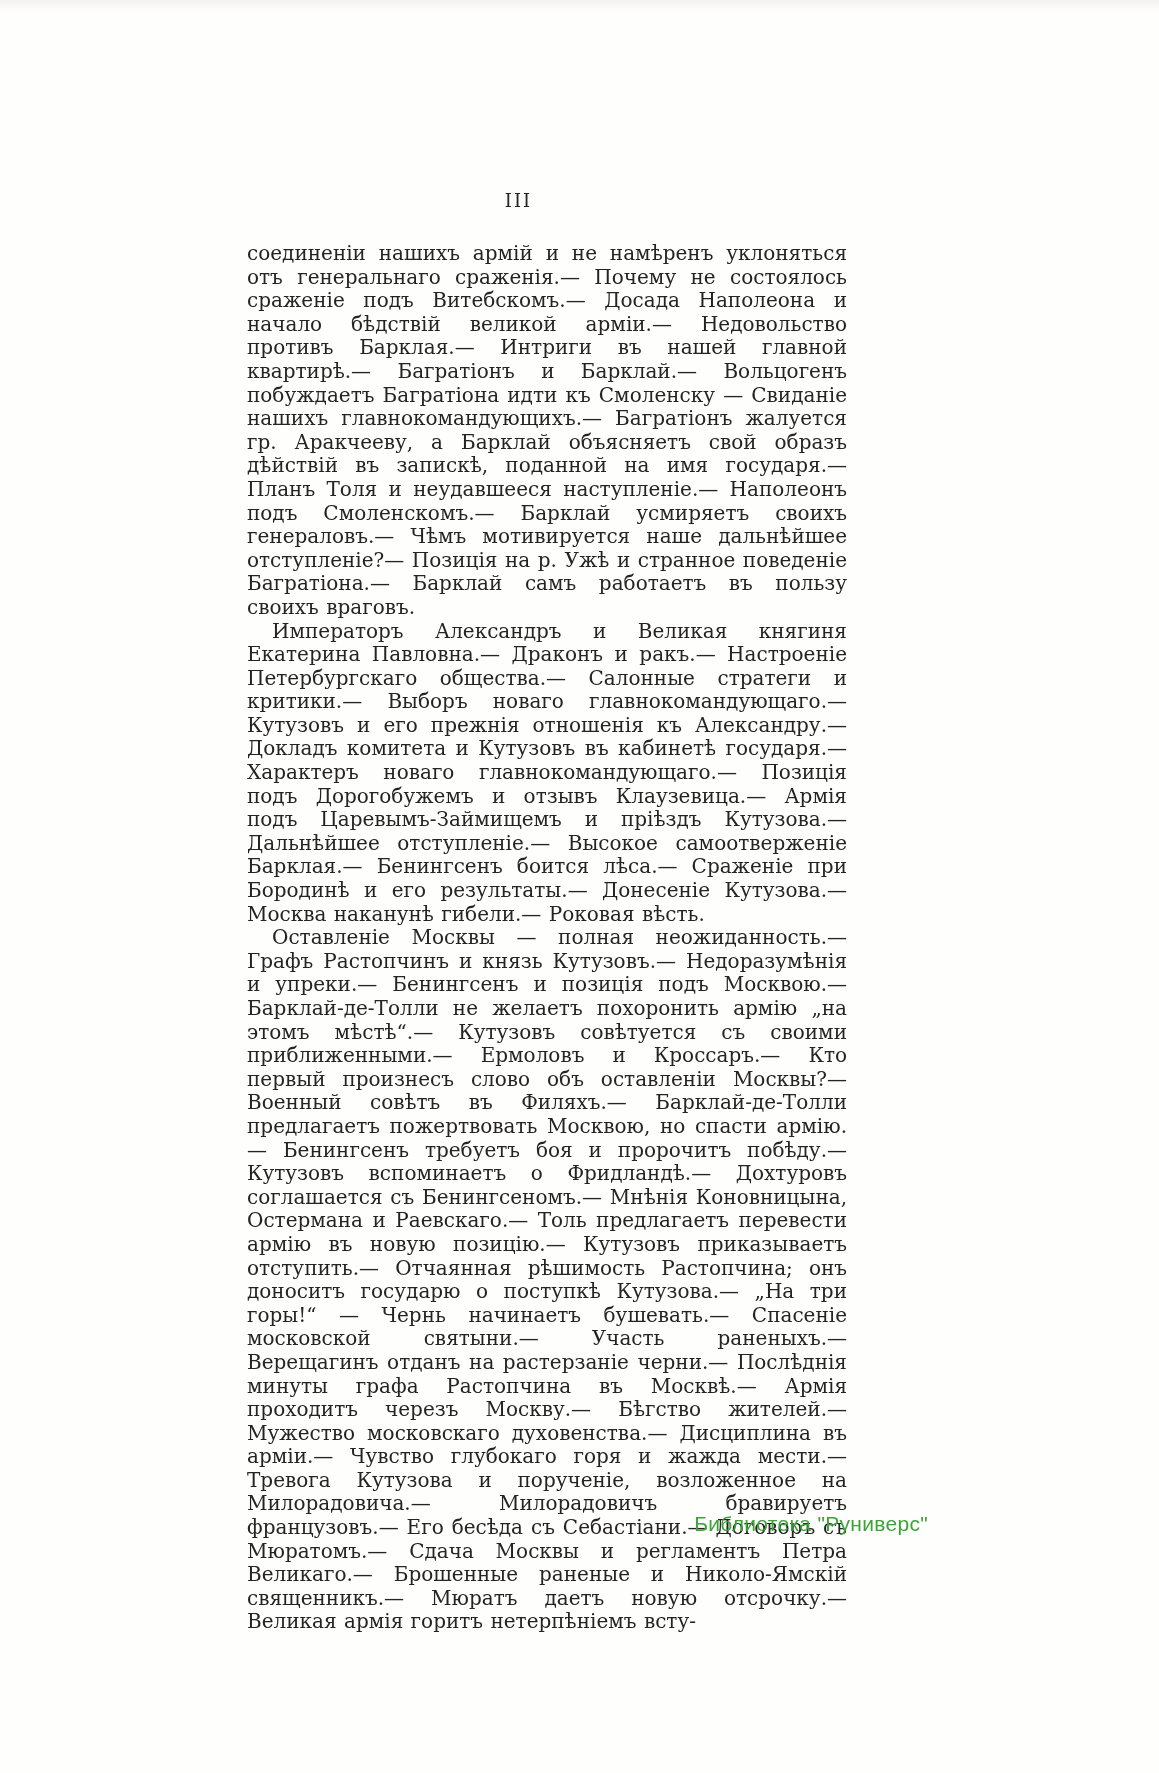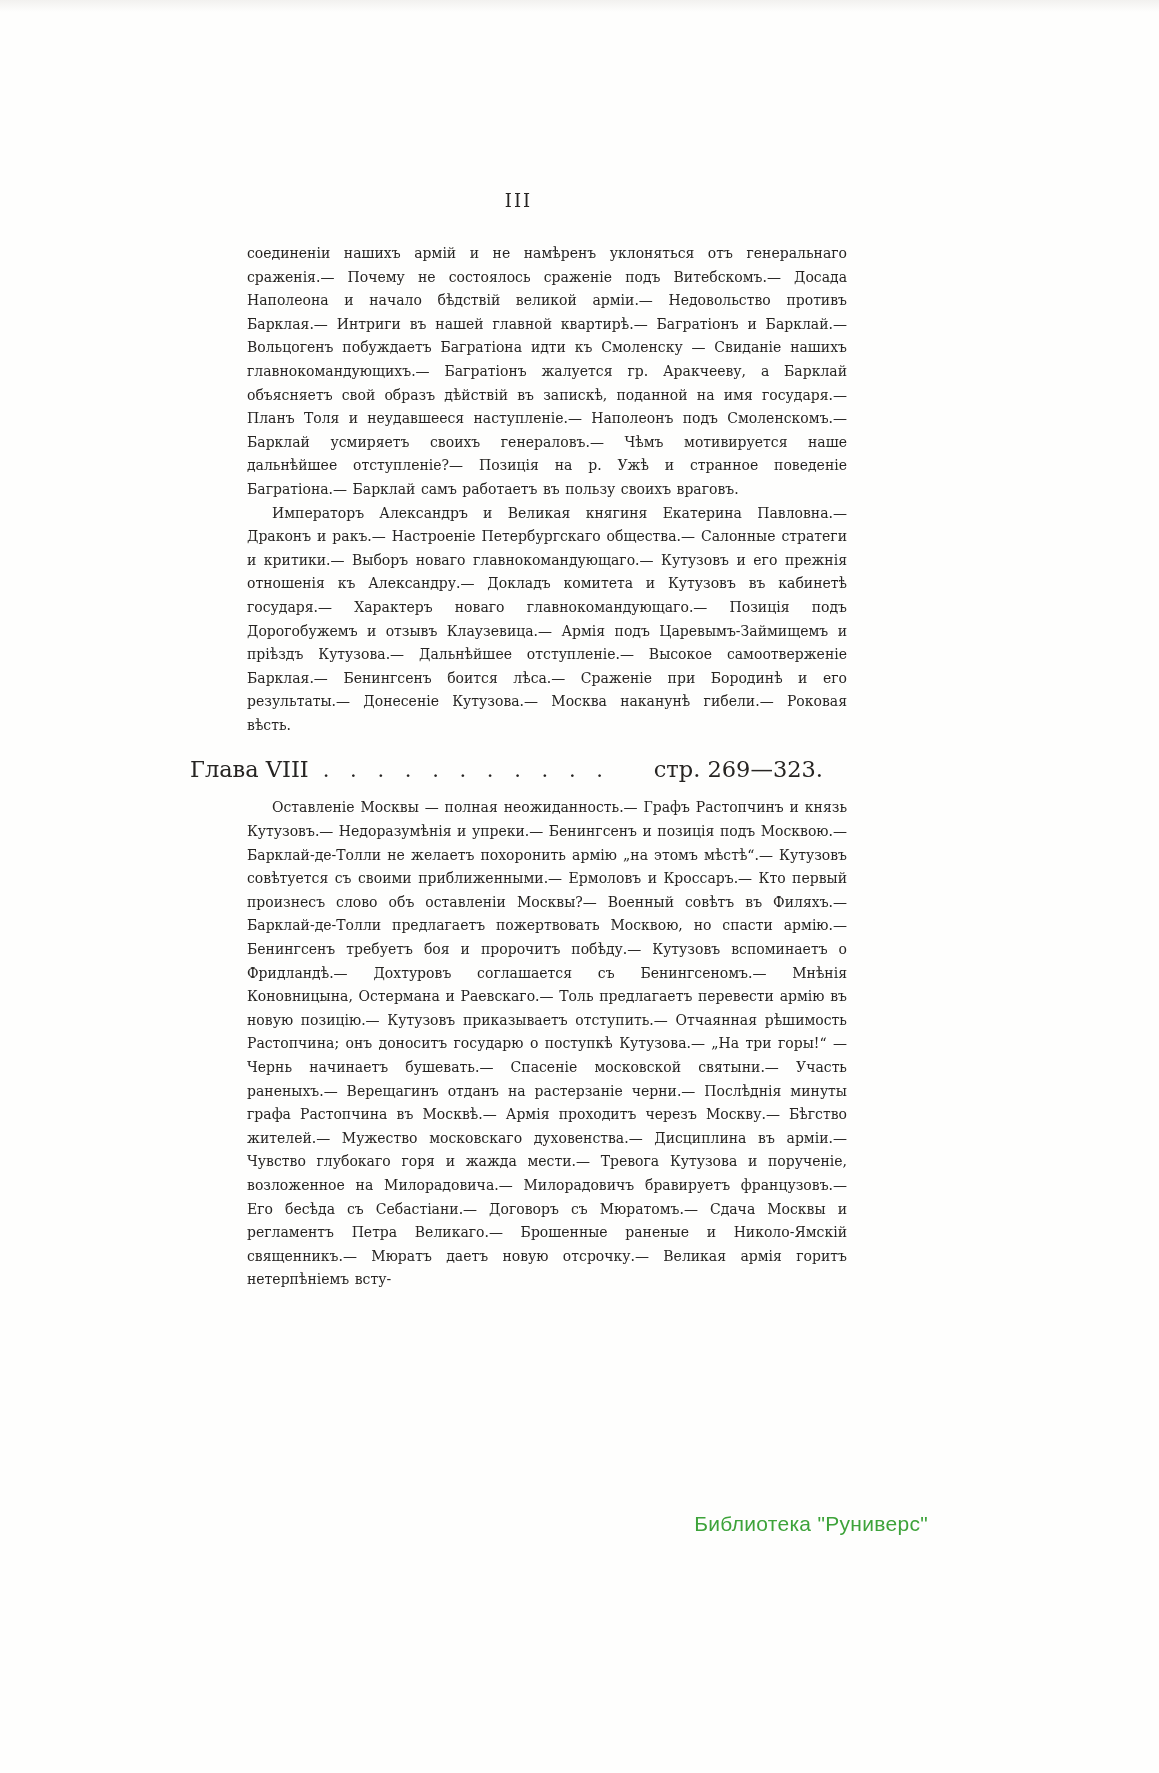--- a/index.html
+++ b/index.html
@@ -26,21 +26,21 @@
     font-size: 18px;
     letter-spacing: 2px;
   }
   .content {
     position: absolute;
     left: 190px;
     top: 242px;
     width: 657px;
   }
   .para {
-    font-size: 14px;
+    font-size: 20px;
     line-height: 23.6px;
     text-align: justify;
     margin: 0 0 0 57px;
     text-indent: 25px;
     word-spacing: 1px;
   }
   .para.continuation {
     text-indent: 0;
   }
   .chapter-heading {
@@ -81,25 +81,20 @@
 
   <div class="page-number">III</div>
 
   <div class="content">
 
     <p class="para continuation">соединеніи нашихъ армій и не намѣренъ уклоняться отъ генеральнаго сраженія.— Почему не состоялось сраженіе подъ Витебскомъ.— Досада Наполеона и начало бѣдствій великой арміи.— Недовольство противъ Барклая.— Интриги въ нашей главной квартирѣ.— Багратіонъ и Барклай.— Вольцогенъ побуждаетъ Багратіона идти къ Смоленску — Свиданіе нашихъ главнокомандующихъ.— Багратіонъ жалуется гр. Аракчееву, а Барклай объясняетъ свой образъ дѣйствій въ запискѣ, поданной на имя государя.— Планъ Толя и неудавшееся наступленіе.— Наполеонъ подъ Смоленскомъ.— Барклай усмиряетъ своихъ генераловъ.— Чѣмъ мотивируется наше дальнѣйшее отступленіе?— Позиція на р. Ужѣ и странное поведеніе Багратіона.— Барклай самъ работаетъ въ пользу своихъ враговъ.</p>
 
 
     <p class="para">Императоръ Александръ и Великая княгиня Екатерина Павловна.— Драконъ и ракъ.— Настроеніе Петербургскаго общества.— Салонные стратеги и критики.— Выборъ новаго главнокомандующаго.— Кутузовъ и его прежнія отношенія къ Александру.— Докладъ комитета и Кутузовъ въ кабинетѣ государя.— Характеръ новаго главнокомандующаго.— Позиція подъ Дорогобужемъ и отзывъ Клаузевица.— Армія подъ Царевымъ-Займищемъ и пріѣздъ Кутузова.— Дальнѣйшее отступленіе.— Высокое самоотверженіе Барклая.— Бенингсенъ боится лѣса.— Сраженіе при Бородинѣ и его результаты.— Донесеніе Кутузова.— Москва наканунѣ гибели.— Роковая вѣсть.</p>
 
-    <div class="chapter-heading">
-      <span class="chapter-title">Глава VIII</span>
-      <span class="leader">. . . . . . . . . . .</span>
-      <span class="chapter-pages">стр. 269—323.</span>
-    </div>
 
     <p class="para">Оставленіе Москвы — полная неожиданность.— Графъ Растопчинъ и князь Кутузовъ.— Недоразумѣнія и упреки.— Бенингсенъ и позиція подъ Москвою.— Барклай-де-Толли не желаетъ похоронить армію „на этомъ мѣстѣ“.— Кутузовъ совѣтуется съ своими приближенными.— Ермоловъ и Кроссаръ.— Кто первый произнесъ слово объ оставленіи Москвы?— Военный совѣтъ въ Филяхъ.— Барклай-де-Толли предлагаетъ пожертвовать Москвою, но спасти армію.— Бенингсенъ требуетъ боя и пророчитъ побѣду.— Кутузовъ вспоминаетъ о Фридландѣ.— Дохтуровъ соглашается съ Бенингсеномъ.— Мнѣнія Коновницына, Остермана и Раевскаго.— Толь предлагаетъ перевести армію въ новую позицію.— Кутузовъ приказываетъ отступить.— Отчаянная рѣшимость Растопчина; онъ доноситъ государю о поступкѣ Кутузова.— „На три горы!“ — Чернь начинаетъ бушевать.— Спасеніе московской святыни.— Участь раненыхъ.— Верещагинъ отданъ на растерзаніе черни.— Послѣднія минуты графа Растопчина въ Москвѣ.— Армія проходитъ черезъ Москву.— Бѣгство жителей.— Мужество московскаго духовенства.— Дисциплина въ арміи.— Чувство глубокаго горя и жажда мести.— Тревога Кутузова и порученіе, возложенное на Милорадовича.— Милорадовичъ бравируетъ французовъ.— Его бесѣда съ Себастіани.— Договоръ съ Мюратомъ.— Сдача Москвы и регламентъ Петра Великаго.— Брошенные раненые и Николо-Ямскій священникъ.— Мюратъ даетъ новую отсрочку.— Великая армія горитъ нетерпѣніемъ всту-</p>
 
   </div>
 
   <div class="watermark" style="color: rgb(61, 163, 58);">Библиотека "Руниверс"</div>
 
 </div>
 
 </body></html>

